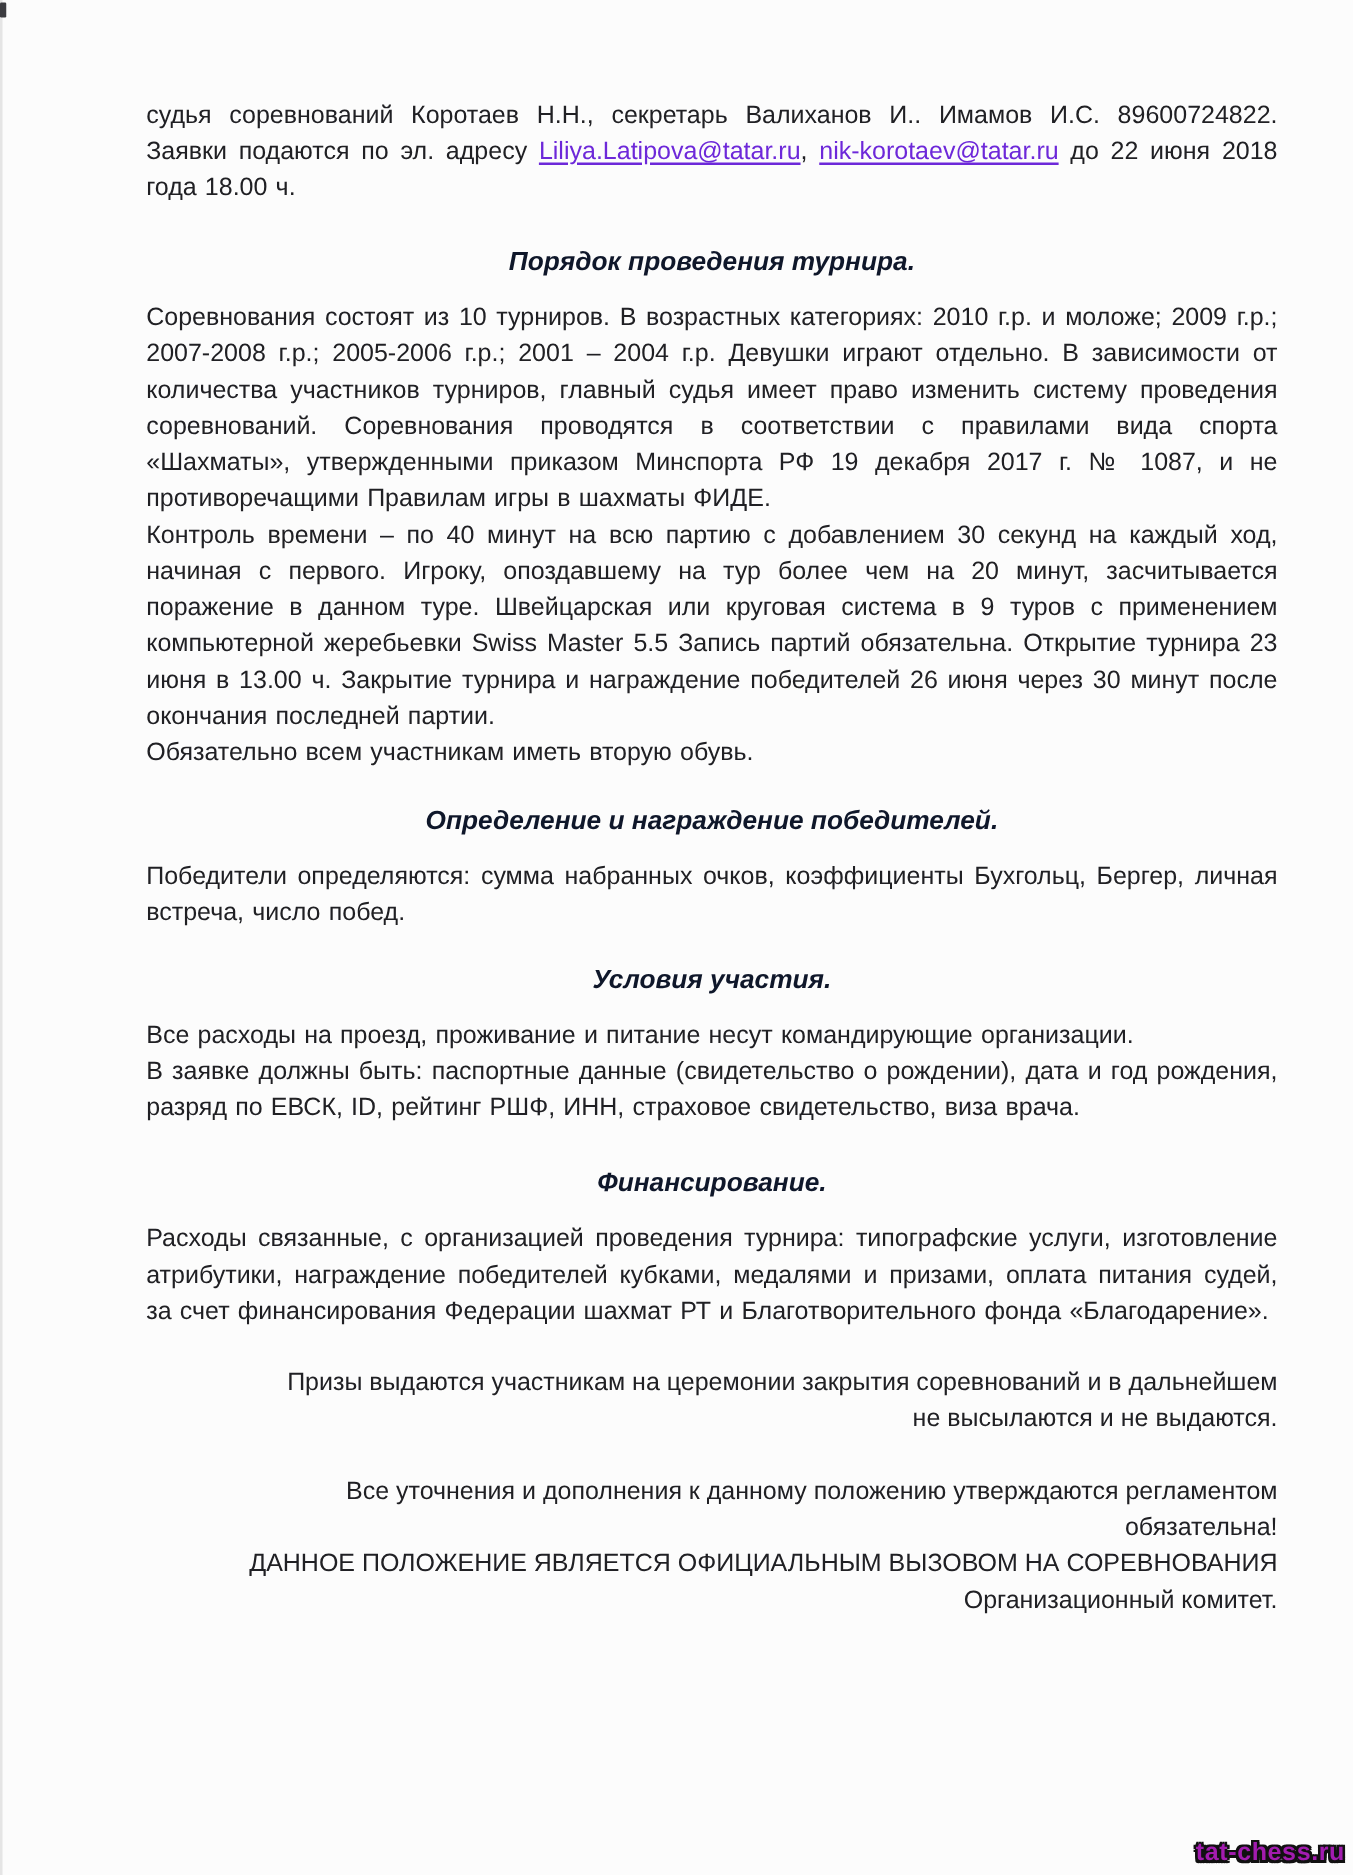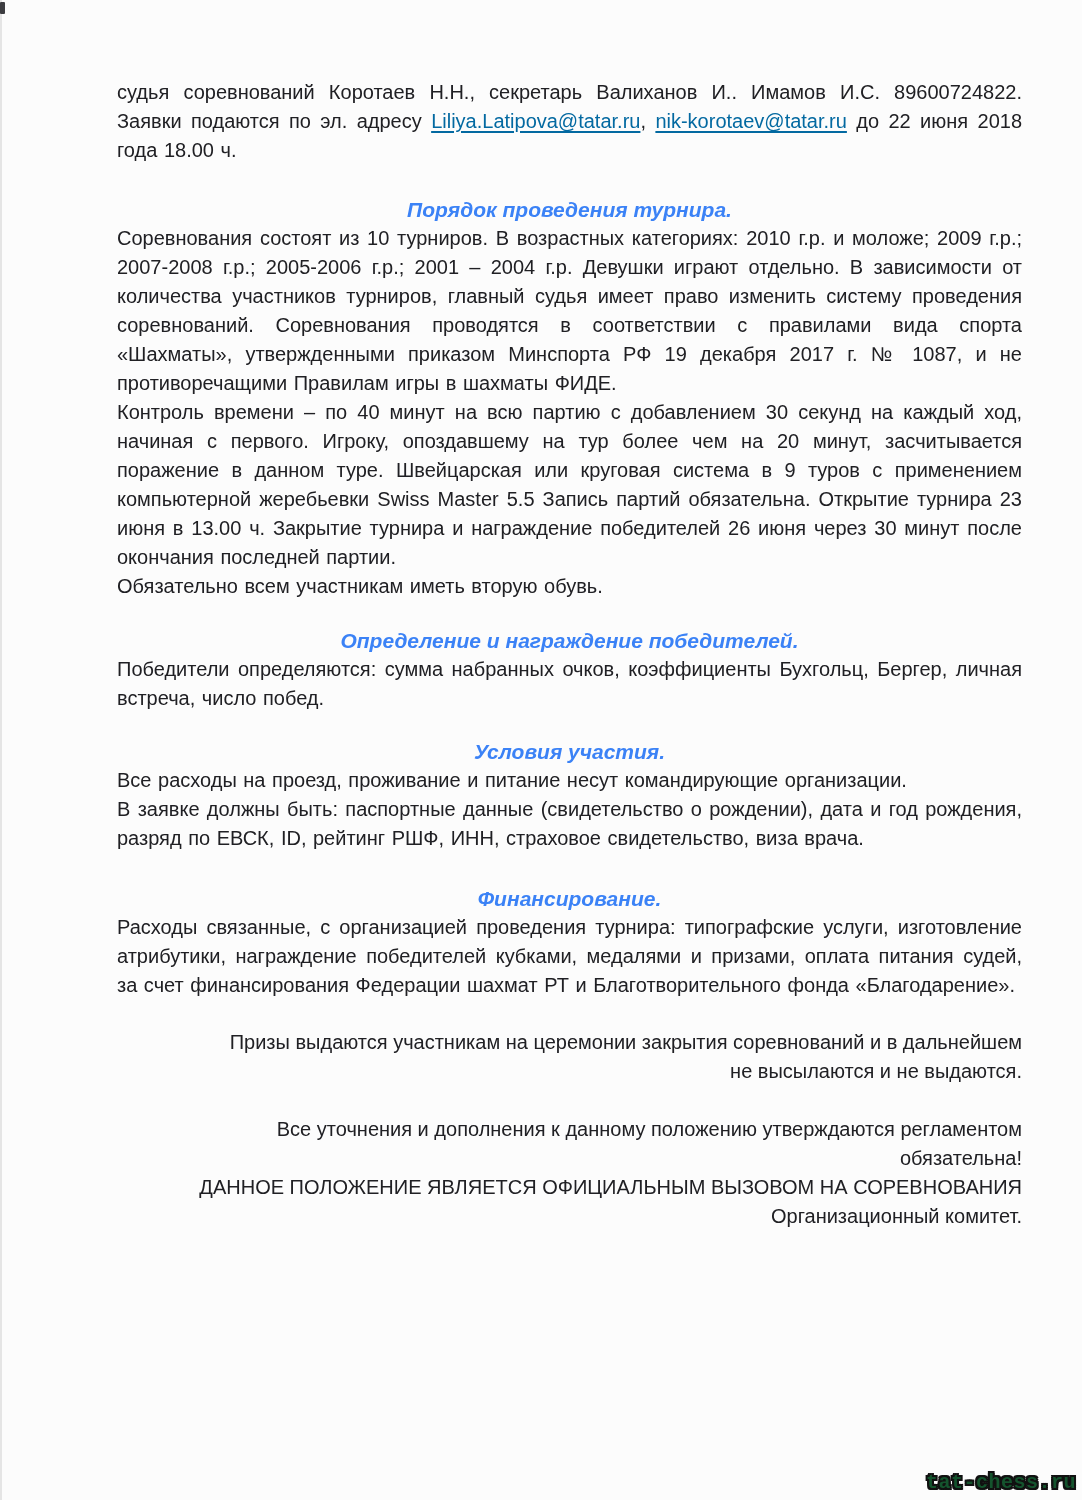--- a/index.html
+++ b/index.html
@@ -37,31 +37,31 @@
     font-size: 20px;
     line-height: 29px;
     text-align: justify;
     text-align-last: left;
     word-spacing: 1px;
     color: #202024;
   }
   .email {
     text-decoration: underline;
     text-underline-offset: 3px;
-    color: #0369a1;
+    color: #6d28d9;
     cursor: pointer;
   }
   .heading {
-    margin: 0;
+    margin: 16px;
     font-size: 21px;
     line-height: 29px;
     font-weight: bold;
     font-style: italic;
     text-align: center;
-    color: #3b82f6;
+    color: #0f172a;
   }
   .mt30 { margin-top: 30px; }
   .mt25 { margin-top: 25px; }
   .mt24 { margin-top: 24px; }
   .mt31 { margin-top: 31px; }
   .mt28 { margin-top: 28px; }
   .mt29 { margin-top: 29px; }
   .mt27 { }
   .center-block {
     font-size: 20px;
@@ -69,27 +69,26 @@
     text-align: right;
     color: #202024;
   }
   .watermark {
     position: absolute;
     right: 6px;
     bottom: 6px;
     font-size: 20px;
     font-weight: bold;
     letter-spacing: 0.5px;
-    color: #14532d;
+    color: #a21caf;
     text-shadow:
       -2px -2px 0 #111, 2px -2px 0 #111,
       -2px  2px 0 #111, 2px  2px 0 #111,
       -2px  0   0 #111, 2px  0   0 #111,
        0   -2px 0 #111, 0    2px 0 #111;
-    font-family: Liberation Mono, monospace;
   }
 </style>
 </head>
 <body>
 
 <div class="scan-edge"></div>
 <div class="scan-mark"></div>
 
 <div class="page">
 

